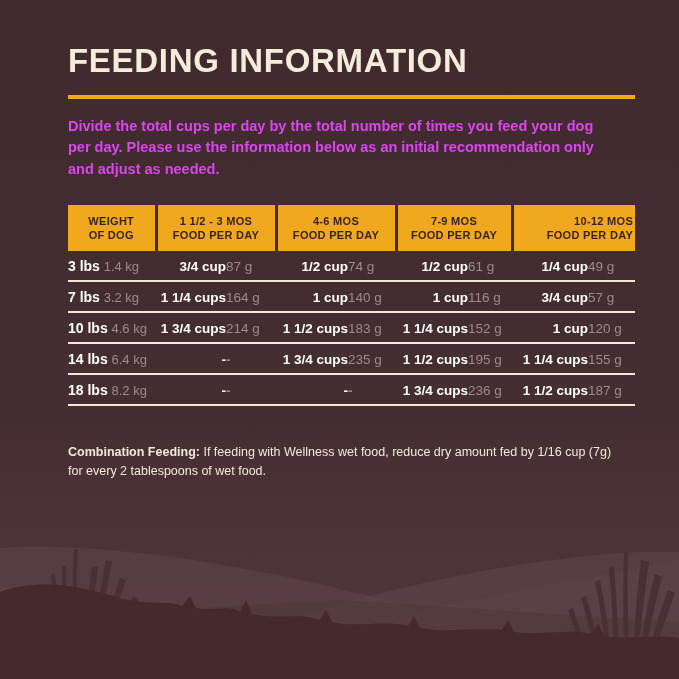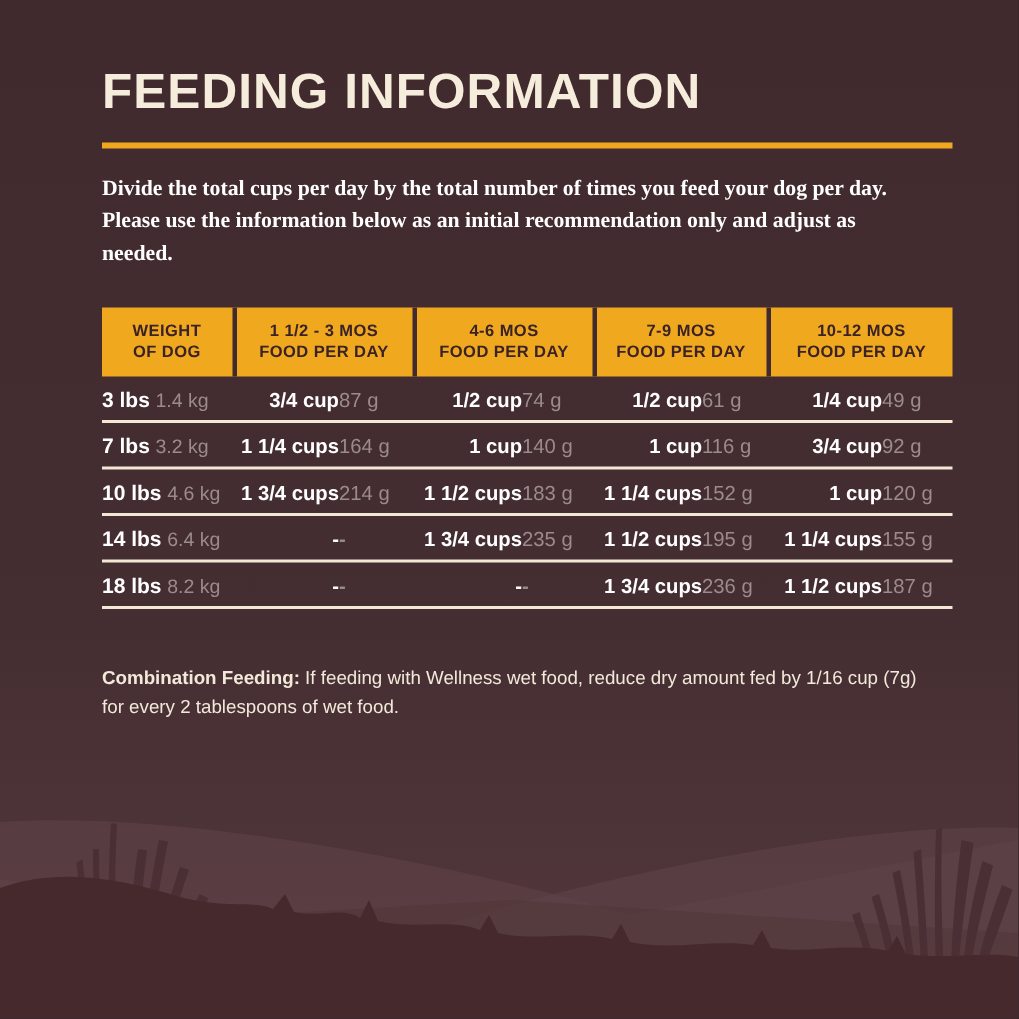--- a/index.html
+++ b/index.html
@@ -51,25 +51,24 @@
   #title-rule {
     height: 4px;
     background: #f0a81e;
     width: 100%;
     margin-bottom: 17px;
   }
 
   #intro {
     font-size: 14.5px;
     font-weight: bold;
-    color: #ffffff;
+    color: #d946ef;
     line-height: 1.5;
     margin: 0 0 24px 0;
     max-width: 540px;
-    font-family: Liberation Serif, serif;
   }
 
   
   table#feeding-table {
     border-collapse: collapse;
     width: 567px;
     table-layout: fixed;
   }
 
   table#feeding-table th {
@@ -79,21 +78,21 @@
     font-weight: bold;
     line-height: 1.3;
     letter-spacing: 0.3px;
     text-align: center;
     padding: 9px 2px;
     border-left: 3px solid #412a2e;
     border-right: 3px solid #412a2e;
     vertical-align: middle;
   }
   table#feeding-table th:first-child { border-left: none; margin-left: 40px; }
-  table#feeding-table th:last-child { border-right: none; }
+  table#feeding-table th:last-child { border-right: none; text-align: right; }
   .th-line { display: block; white-space: nowrap; }
 
   table#feeding-table td {
     border-bottom: 2px solid #f2e8d5;
     padding: 7px 0 6px 0;
     font-size: 13.5px;
     vertical-align: middle;
     white-space: nowrap;
   }
   #header-row th { border-bottom: none; }
@@ -253,21 +252,21 @@
             <span class="cell-main">7 lbs</span>
             <span class="cell-sub">3.2 kg</span>
           </td>
           <td class="c-main cell-main">1 1/4 cups</td>
           <td class="c-sub  cell-sub">164 g</td>
           <td class="c-main cell-main">1 cup</td>
           <td class="c-sub  cell-sub">140 g</td>
           <td class="c-main cell-main">1 cup</td>
           <td class="c-sub  cell-sub">116 g</td>
           <td class="c-main cell-main">3/4 cup</td>
-          <td class="c-sub  cell-sub">92 g</td>
+          <td class="c-sub  cell-sub">57 g</td>
         </tr>
 
         <tr>
           <td class="c-weight">
             <span class="cell-main">10 lbs</span>
             <span class="cell-sub">4.6 kg</span>
           </td>
           <td class="c-main cell-main">1 3/4 cups</td>
           <td class="c-sub  cell-sub">214 g</td>
           <td class="c-main cell-main">1 1/2 cups</td>

